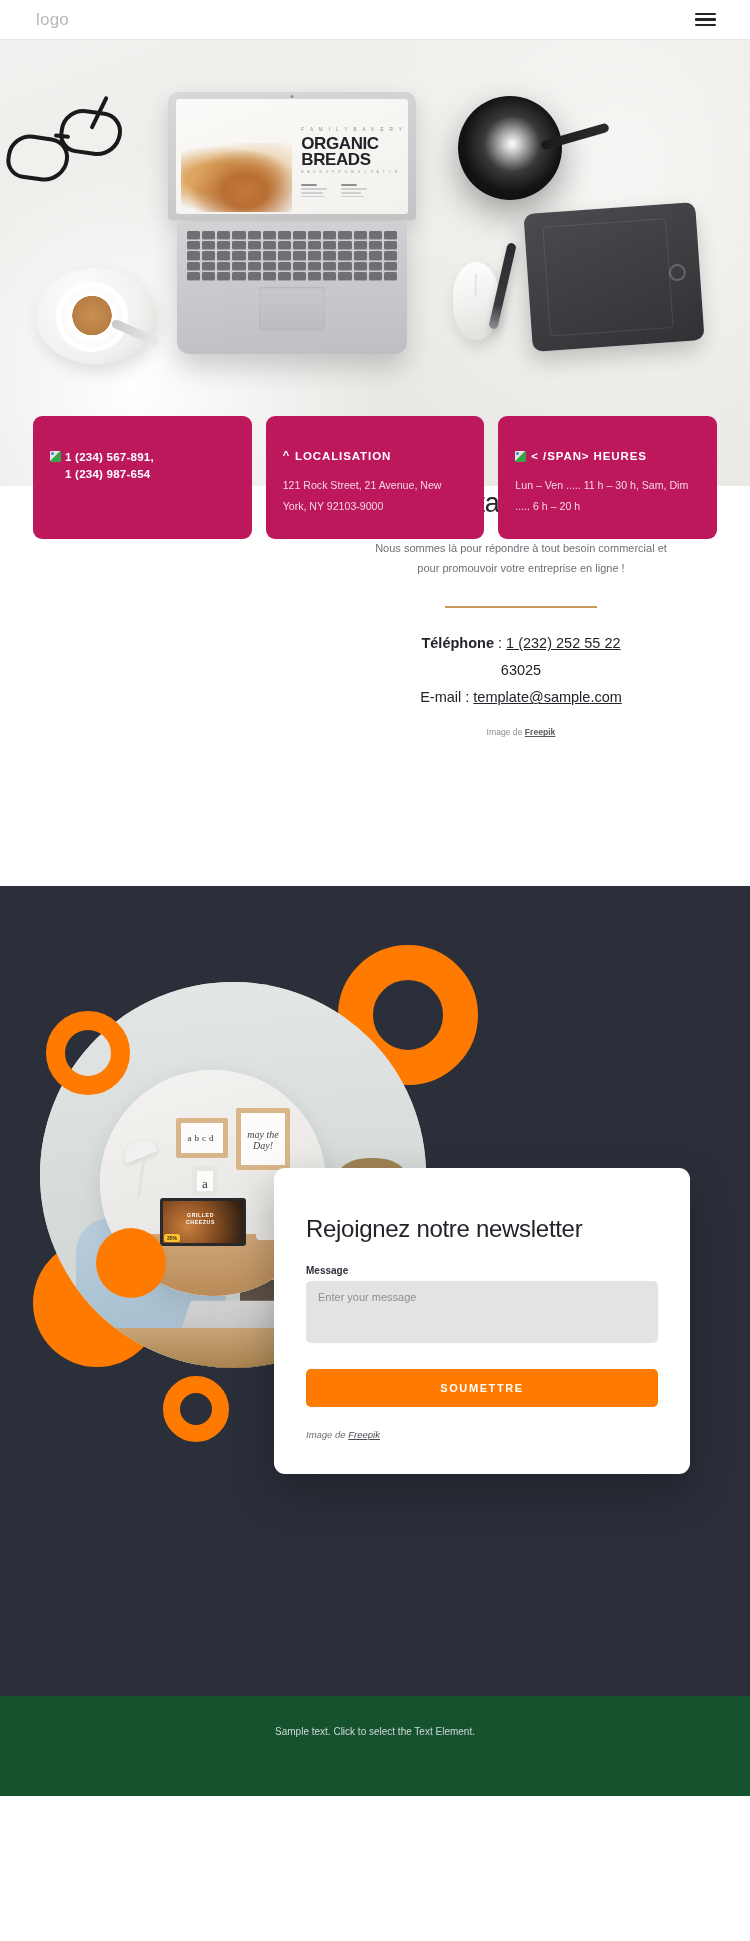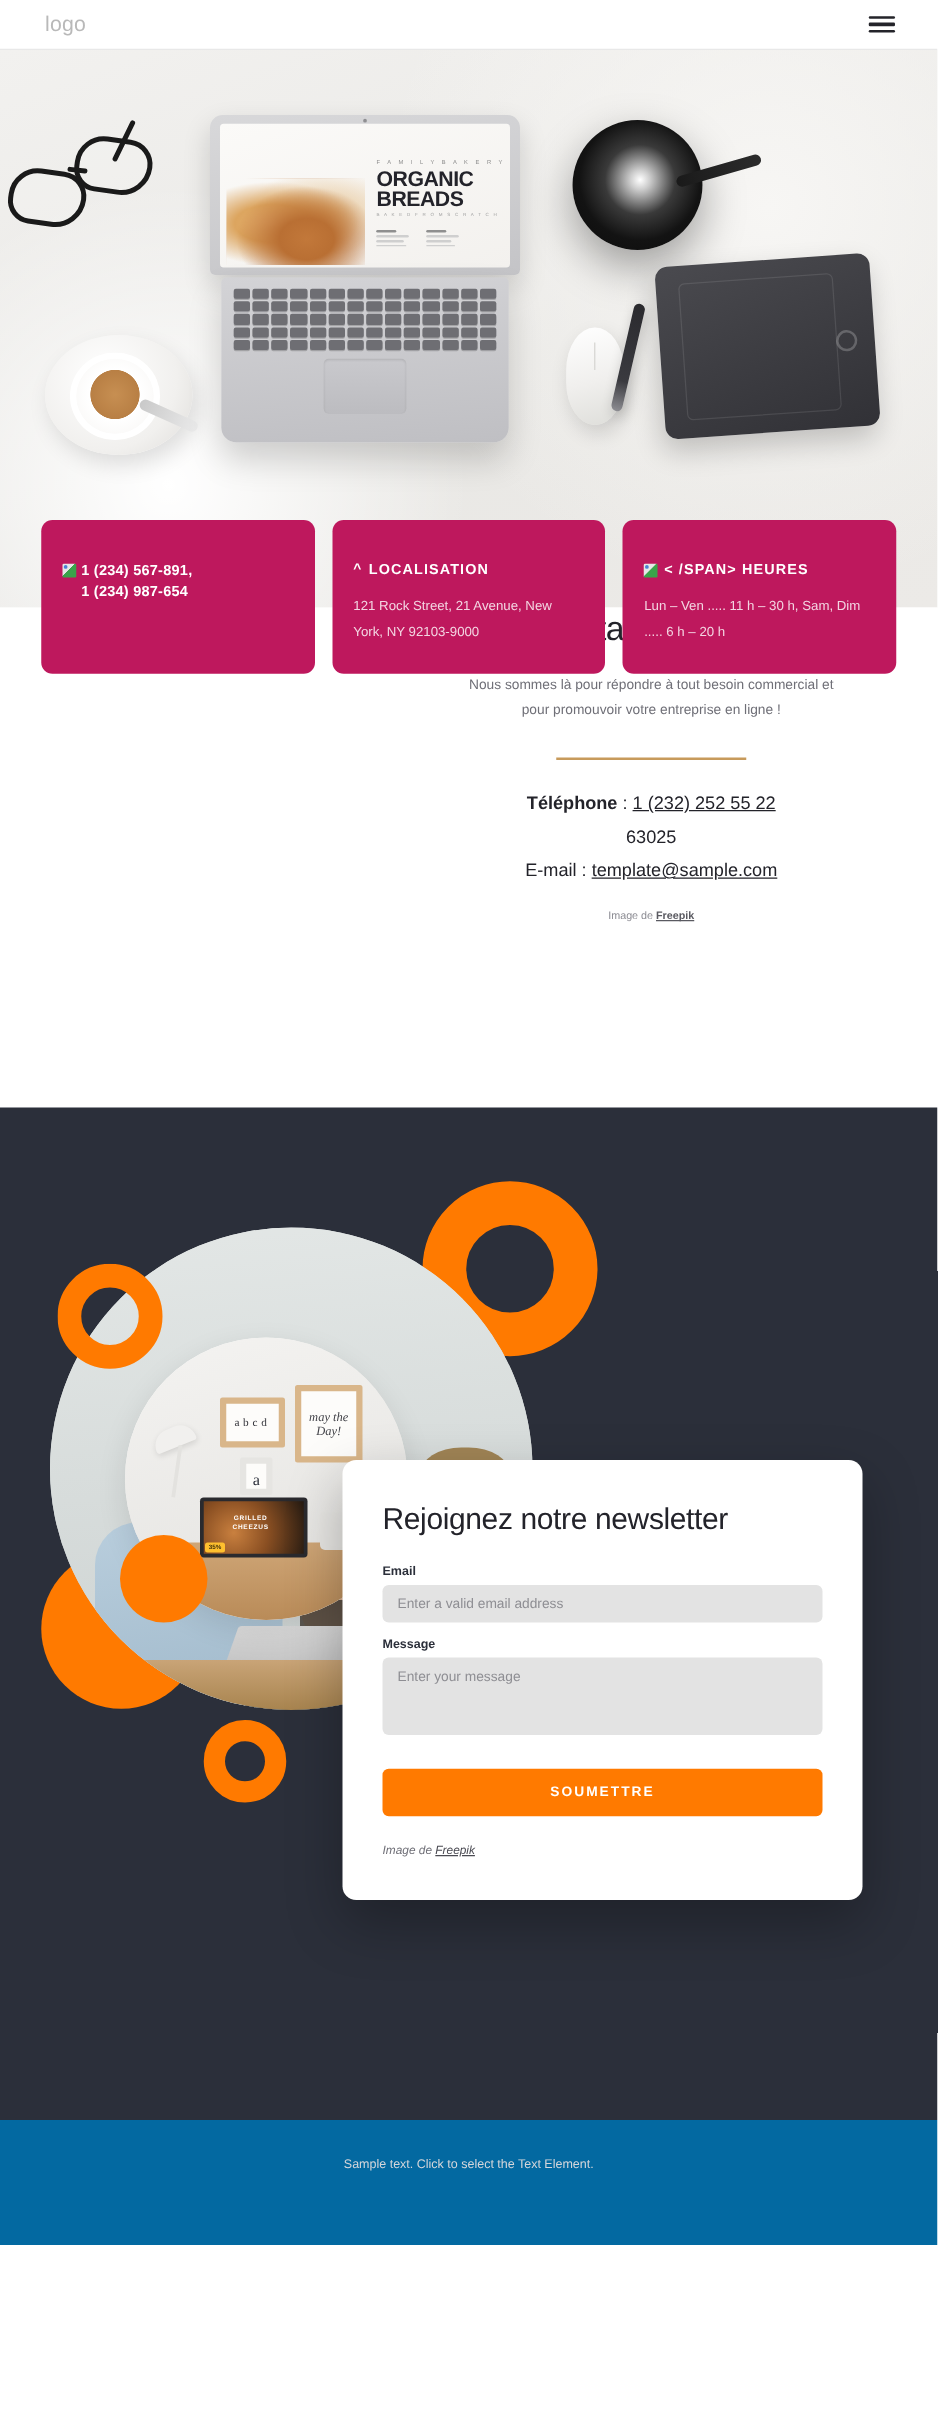--- a/index.html
+++ b/index.html
@@ -367,21 +367,21 @@
   }
   .tp-glass {
     position: absolute; left: 276px; bottom: 38px; width: 20px; height: 30px;
     background: linear-gradient(180deg,rgba(255,255,255,.85),rgba(210,225,230,.9));
     border-radius: 2px 2px 4px 4px;
   }
 
   
   .form-card {
     position: absolute; left: 274px; top: 282px; width: 416px;
-    background: #ffffff; border-radius: 11px; padding: 33px 32px 34px;
+    background: #ffffff; border-radius: 11px; padding: 46px 32px 34px;
     box-shadow: 0 18px 44px rgba(0,0,0,.28); z-index: 12;
   }
   .form-title {
     font-size: 24px; line-height: 29px; font-weight: 400; color: #23232a;
     letter-spacing: -.3px; margin-bottom: 22px;
   }
   .f-label {
     font-size: 10px; font-weight: 700; color: #2b2f3a; margin-bottom: 5px; display: block;
   }
   .f-input, .f-area {
@@ -398,21 +398,21 @@
     padding: 13px 0; margin-top: 10px; cursor: pointer;
     font-family: "Liberation Sans", sans-serif;
   }
   .form-credit {
     font-size: 9.5px; color: #6f6f77; font-style: italic; margin-top: 22px;
   }
   .form-credit a { color: #4a4a52; text-decoration: underline; font-style: italic; }
 
   
   .footer {
-    background: #0369a1; height: 100px; display: flex;
+    background: #14532d; height: 100px; display: flex;
     align-items: flex-start; justify-content: center; padding-top: 30px;
   }
   .footer-text { font-size: 10px; color: #d5d6da; }
 </style>
 </head>
 <body>
 
 <div class="header">
   <div class="logo">logo</div>
   <div class="burger">
@@ -666,24 +666,20 @@
     </div>
     <div class="tp-laptop"></div>
     <div class="tp-glass"></div>
     <div class="tp-table"></div>
   </div>
 
   <div class="form-card">
     <div class="form-title">Rejoignez notre newsletter</div>
 
 
-    <div class="f-group">
-      <label class="f-label">Email</label>
-      <input class="f-input" type="email" placeholder="Enter a valid email address" style="">
-    </div>
 
     <div class="f-group">
       <label class="f-label">Message</label>
       <textarea class="f-area" placeholder="Enter your message" style=""></textarea>
     </div>
 
     <button class="submit-btn">SOUMETTRE</button>
 
     <div class="form-credit">
       <span>Image de </span><a href="#">Freepik</a>

